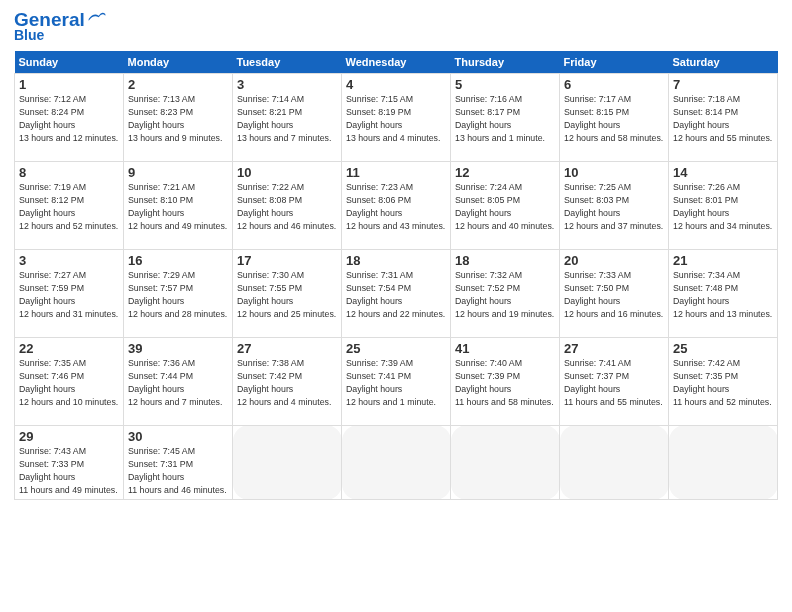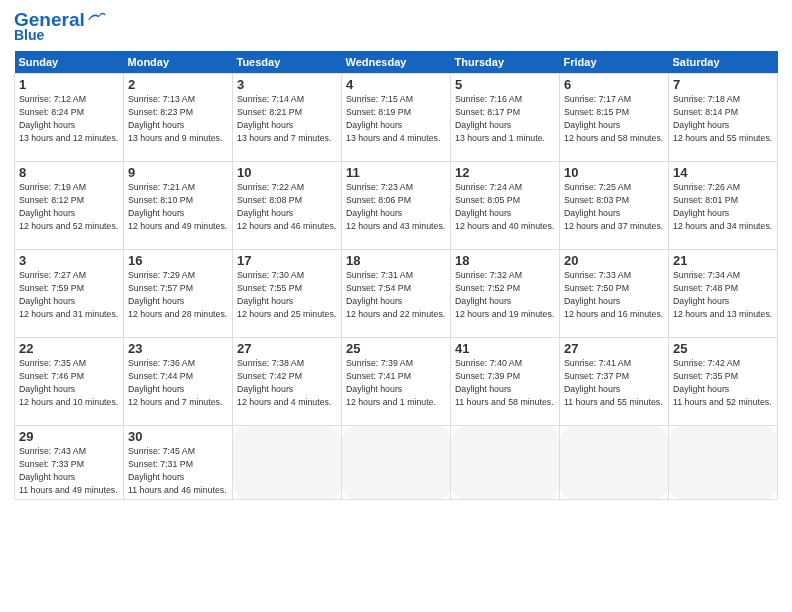--- a/index.html
+++ b/index.html
@@ -220,21 +220,21 @@
           <span class="day-num">21</span>
           <span class="day-info">Sunrise: 7:34 AM<br>Sunset: 7:48 PM<br>Daylight hours<br>12 hours and 13 minutes.</span>
         </td>
         </tr>
         <tr>
           <td>
           <span class="day-num">22</span>
           <span class="day-info">Sunrise: 7:35 AM<br>Sunset: 7:46 PM<br>Daylight hours<br>12 hours and 10 minutes.</span>
         </td>
           <td>
-          <span class="day-num">23</span>
+          <span class="day-num">39</span>
           <span class="day-info">Sunrise: 7:36 AM<br>Sunset: 7:44 PM<br>Daylight hours<br>12 hours and 7 minutes.</span>
         </td>
           <td>
           <span class="day-num">27</span>
           <span class="day-info">Sunrise: 7:38 AM<br>Sunset: 7:42 PM<br>Daylight hours<br>12 hours and 4 minutes.</span>
         </td>
           <td>
           <span class="day-num">25</span>
           <span class="day-info">Sunrise: 7:39 AM<br>Sunset: 7:41 PM<br>Daylight hours<br>12 hours and 1 minute.</span>
         </td>

